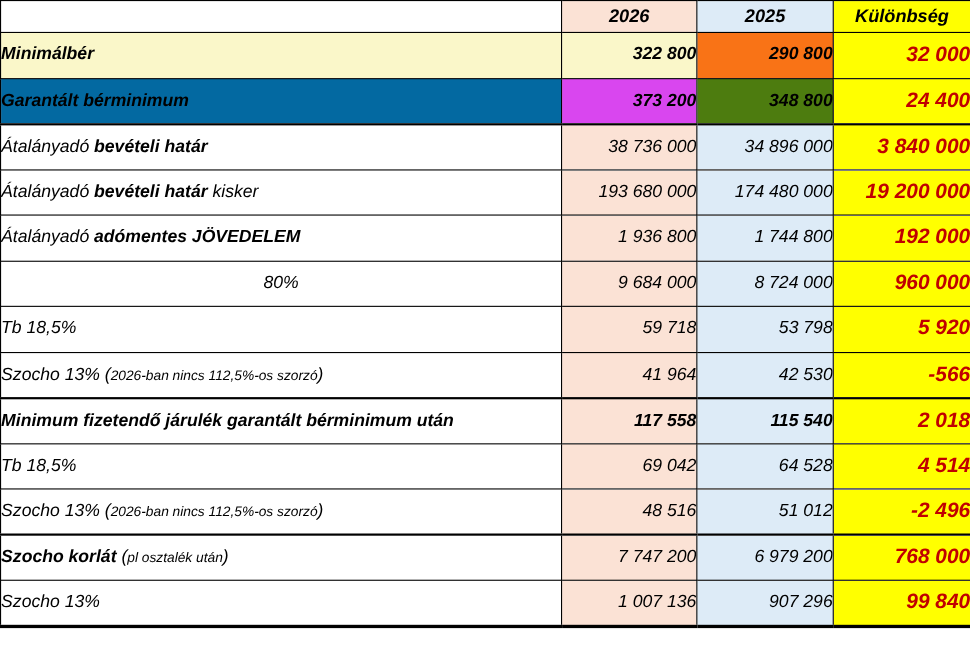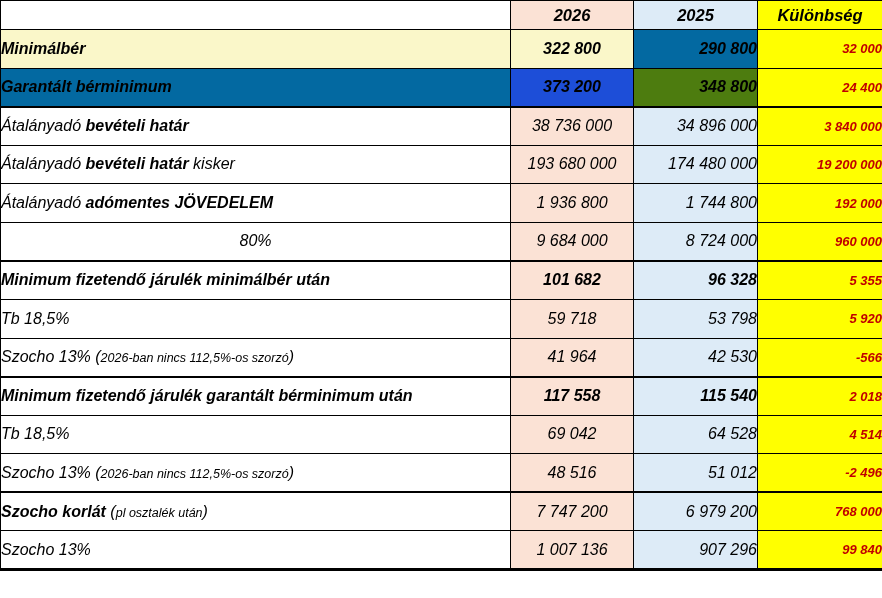--- a/index.html
+++ b/index.html
@@ -18,25 +18,25 @@
   .grid thead tr { height: 29px; }
   .grid tbody tr { height: 33px; }
   .grid th { font-weight: bold; font-size: 16.5px; text-align: center; }
   .h-label { background: #ffffff; border-top: none; border-left: none; }
   .h-2026 { background: var(--c2026, #FBE2D5); }
   .h-2025 { background: var(--c2025, #DDEBF7); }
   .h-diff { background: var(--cdiff, #FFFF00); border-left-width: 2px; border-right-width: 2px; }
   .c-label { font-size: 16px; text-align: left; padding: 0 2px 1px 3px; }
   .c-label.center { text-align: center; }
   .c-num { font-size: 16px; text-align: right; padding: 0 5px 1px 0; }
-  .c-2026 { background: var(--c2026, #FBE2D5); text-align: center; }
+  .c-2026 { background: var(--c2026, #FBE2D5); }
   .c-2025 { background: var(--c2025, #DDEBF7); }
   .c-diff {
     background: var(--cdiff, #FFFF00); color: var(--cdiffText, #C00000);
-    font-weight: bold; font-size: 13px; text-align: right;
+    font-weight: bold; font-size: 19px; text-align: right;
     padding: 0 5px 1px 0; border-left-width: 2px; border-right-width: 2px;
   }
   tr.bold-values td.c-num { font-weight: bold; }
   tr.thick-top td { border-top-width: 2px; }
   .grid tbody tr:last-child td { border-bottom-width: 3px; }
   .b { font-weight: bold; }
   .sm { font-size: 12.5px; }
 </style>
 </head>
 <body>
@@ -54,26 +54,26 @@
         <th class="h-label"></th>
         <th class="h-2026">2026</th>
         <th class="h-2025">2025</th>
         <th class="h-diff">Különbség</th>
       </tr>
     </thead>
     <tbody>
         <tr class="bold-values">
           <td class="c-label" style="background: rgb(250, 247, 201); margin-left: 32px;"><span class="b">Minimálbér</span></td>
           <td class="c-num c-2026" style="background: rgb(250, 247, 201);">322 800</td>
-          <td class="c-num c-2025" style="background: #0369a1;">290 800</td>
+          <td class="c-num c-2025" style="background: #f97316;">290 800</td>
           <td class="c-diff">32 000</td>
         </tr>
         <tr class="bold-values">
           <td class="c-label" style="background: #0369a1;"><span class="b">Garantált bérminimum</span></td>
-          <td class="c-num c-2026" style="background: #1d4ed8;">373 200</td>
+          <td class="c-num c-2026" style="background: #d946ef;">373 200</td>
           <td class="c-num c-2025" style="background: #4d7c0f;">348 800</td>
           <td class="c-diff">24 400</td>
         </tr>
         <tr class="thick-top">
           <td class="c-label"><span>Átalányadó </span><span class="b">bevételi határ</span></td>
           <td class="c-num c-2026">38 736 000</td>
           <td class="c-num c-2025">34 896 000</td>
           <td class="c-diff">3 840 000</td>
         </tr>
         <tr>
@@ -86,26 +86,20 @@
           <td class="c-label"><span>Átalányadó </span><span class="b">adómentes JÖVEDELEM</span></td>
           <td class="c-num c-2026">1 936 800</td>
           <td class="c-num c-2025">1 744 800</td>
           <td class="c-diff">192 000</td>
         </tr>
         <tr>
           <td class="c-label center"><span>80%</span></td>
           <td class="c-num c-2026">9 684 000</td>
           <td class="c-num c-2025">8 724 000</td>
           <td class="c-diff">960 000</td>
-        </tr>
-        <tr class="thick-top bold-values">
-          <td class="c-label"><span class="b">Minimum fizetendő járulék minimálbér után</span></td>
-          <td class="c-num c-2026">101 682</td>
-          <td class="c-num c-2025">96 328</td>
-          <td class="c-diff">5 355</td>
         </tr>
         <tr>
           <td class="c-label"><span>Tb 18,5%</span></td>
           <td class="c-num c-2026">59 718</td>
           <td class="c-num c-2025">53 798</td>
           <td class="c-diff">5 920</td>
         </tr>
         <tr>
           <td class="c-label"><span>Szocho 13% (</span><span class="sm">2026-ban nincs 112,5%-os szorzó</span><span>)</span></td>
           <td class="c-num c-2026">41 964</td>

